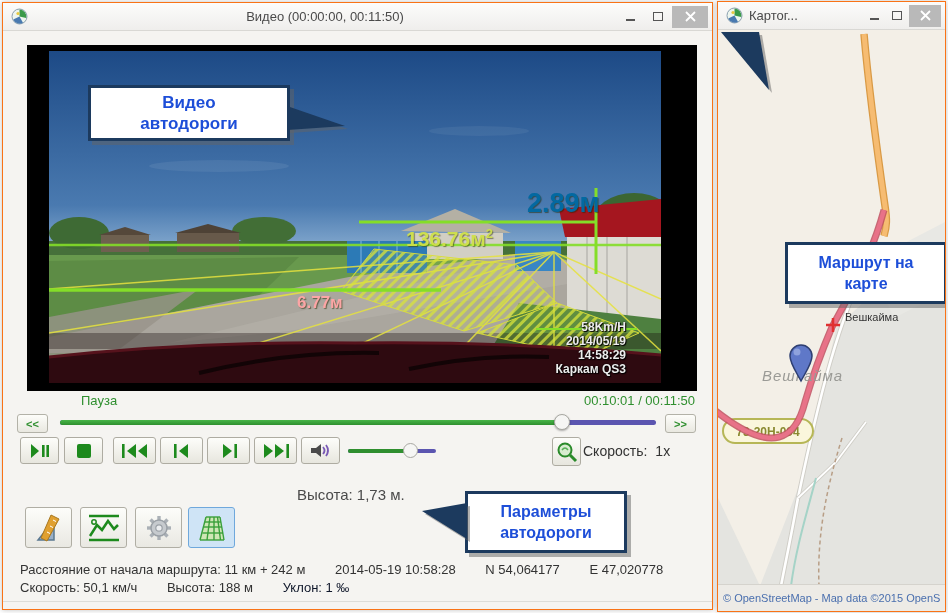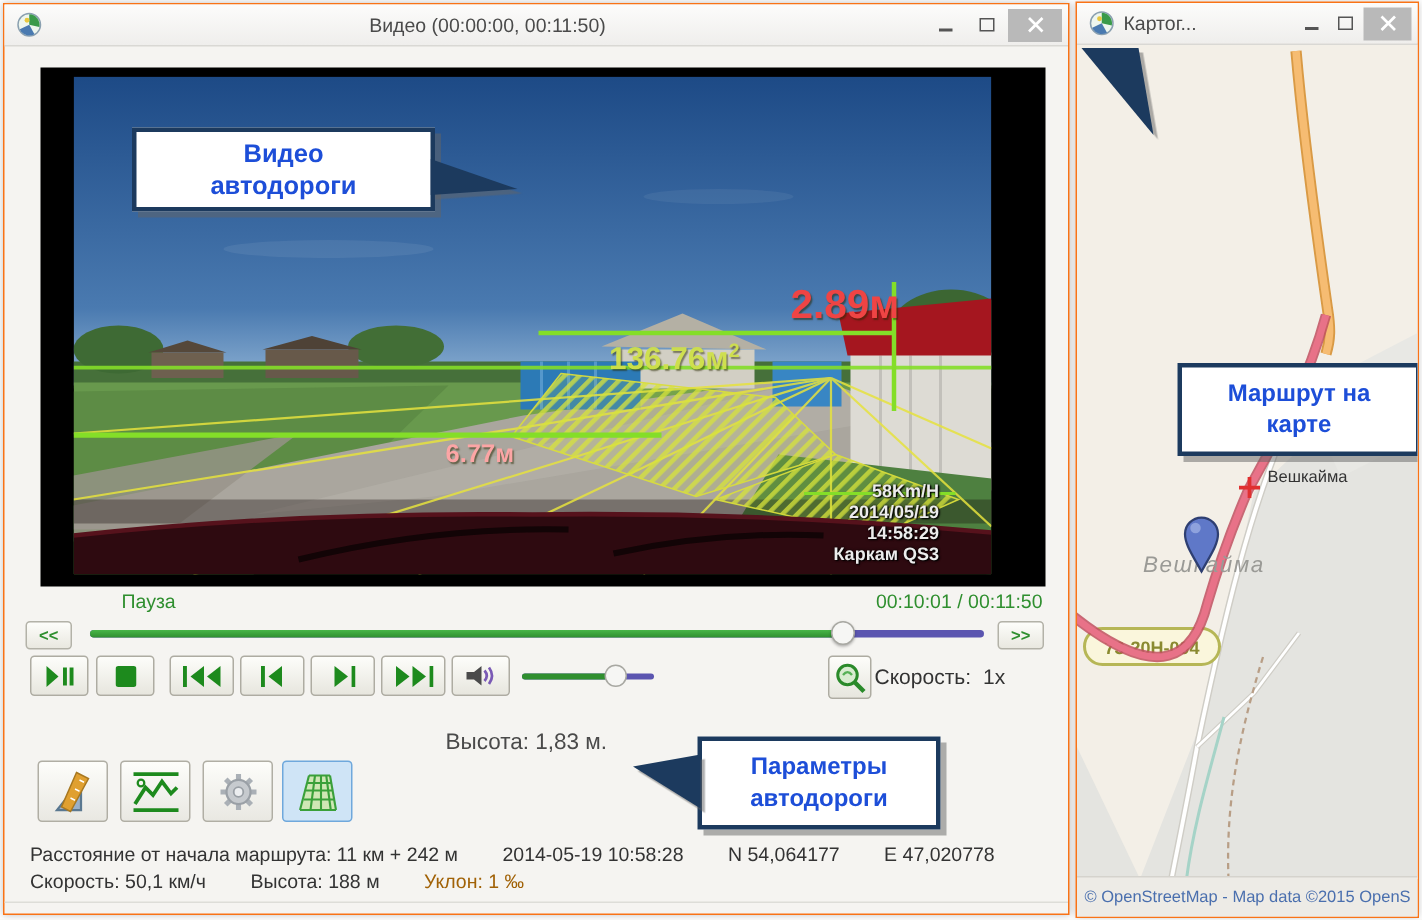--- a/index.html
+++ b/index.html
@@ -19,21 +19,21 @@
   .winbtn.close { width:36px; background:#b9b9b9; }
   .icon-min { width:9px; height:2px; background:#555; display:block; margin-top:7px; }
   .icon-max { width:10px; height:9px; border:1.5px solid #555; display:block; }
 
   
   #video-frame { position:absolute; left:24px; top:42px; width:670px; height:346px; background:#000; }
   #video-inner { position:absolute; left:22px; top:6px; width:612px; height:332px; overflow:hidden; }
   #video-inner svg { position:absolute; left:0; top:0; width:100%; height:100%; }
 
   .vid-label { position:absolute; font-weight:bold; white-space:nowrap; text-shadow:1px 1px 1px rgba(40,40,0,.55); }
-  #lbl-height { left:478px; top:137px; font-size:27px; color:#ef4444; }
+  #lbl-height { left:478px; top:137px; font-size:27px; color:#0369a1; }
   #lbl-area   { left:357px; top:175px; font-size:21px; color:#cfe049; opacity:.95; }
   #lbl-area sup { font-size:13px; }
   #lbl-width  { left:248px; top:242px; font-size:17px; color:#fca5a5; }
   #dashcam { position:absolute; right:35px; top:269px; text-align:right; font-size:12px; line-height:14px; color:#ececec; text-shadow:0 0 2px #000,1px 1px 1px #000; font-weight:bold; }
 
   .callout { position:absolute; background:#fff; border:3px solid #1c3a5e; color:#1d4ed8; font-weight:bold; text-align:center; display:flex; align-items:center; justify-content:center; box-shadow:4px 4px 0 rgba(100,100,100,.5); z-index:6; }
   .callout-tail { position:absolute; z-index:7; filter:drop-shadow(3px 3px 0 rgba(100,100,100,.5)); }
   #callout-video { left:61px; top:40px; width:202px; height:56px; font-size:17px; }
   #callout-video .ct { width:150px; line-height:21px; }
   #tail-video { left:260px; top:55px; }
@@ -64,21 +64,21 @@
 
   #height-line { position:absolute; left:294px; top:483px; font-size:15px; color:#4a4a4a; }
 
   .toolbtn { position:absolute; top:504px; width:47px; height:41px; background:linear-gradient(#fdfdfa,#e9e8e2); border:1px solid #b0aea4; border-radius:3px; display:flex; align-items:center; justify-content:center; }
   .toolbtn.selected { background:#cfe4f6; border:1px solid #6fa8dc; }
 
   .statusline { position:absolute; left:17px; font-size:13px; color:#333; white-space:nowrap; }
   #status1 { top:559px; }
   #status2 { top:577px; }
   .statusline span { margin-right:26px; }
-  .slope { color:#a16207; }
+  .slope { color:#0f172a; }
   #footer-sep { position:absolute; left:0; right:0; top:598px; height:1px; background:#ddddd8; }
 
   
   #map-area { position:absolute; left:0; top:28px; width:227px; height:556px; overflow:hidden; background:#f3efe7; }
   #map-area svg { position:absolute; left:0; top:0; }
   #attribution { position:absolute; left:0; right:0; bottom:0; height:27px; background:#edebe6; border-top:1px solid #d5d3cd; font-size:11px; color:#4a6fae; display:flex; align-items:center; padding-left:5px; white-space:nowrap; overflow:hidden; }
 </style>
 </head>
 <body>
 
@@ -261,21 +261,21 @@
     <svg width="22" height="22" viewBox="0 0 22 22">
       <circle cx="9" cy="9" r="6.5" fill="#d8ecd0" stroke="#2a8a2a" stroke-width="2"></circle>
       <line x1="14" y1="14" x2="20" y2="20" stroke="#2a8a2a" stroke-width="3"></line>
       <path d="M6,9 Q9,5 12,9" stroke="#56b056" stroke-width="1.5" fill="none"></path>
     </svg>
   </div>
   <div id="speed-line">
     <span>Скорость:</span><span class="val">1x</span>
   </div>
 
-  <div id="height-line">Высота: 1,83 м.</div>
+  <div id="height-line">Высота: 1,73 м.</div>
   <div class="callout" id="callout-params">
     <div class="ct">Параметры автодороги</div>
   </div>
   <svg class="callout-tail" id="tail-params" width="46" height="48">
     <polygon points="45,8 45,44 0,16" fill="#1c3a5e"></polygon>
   </svg>
 
   <div class="toolbtn" style="left:22px;">
     <svg width="32" height="30" viewBox="0 0 32 30">
       <polygon points="5,27 21,27 21,7" fill="#9ab0c8" stroke="#5a7890" stroke-width="1.5"></polygon>

